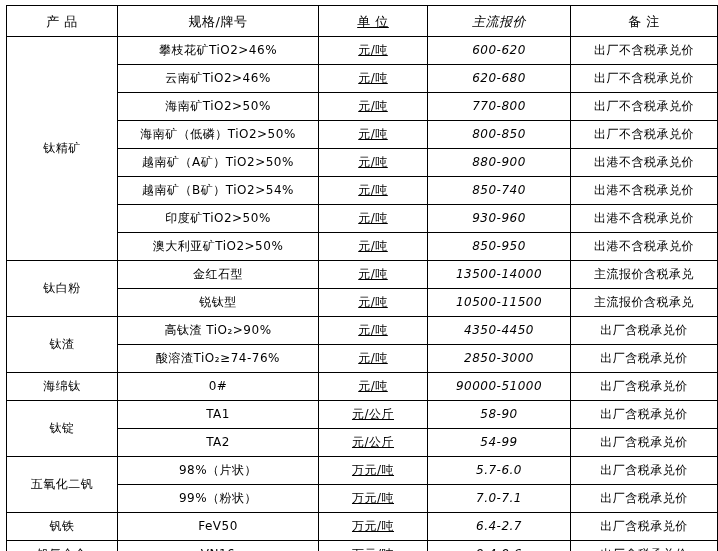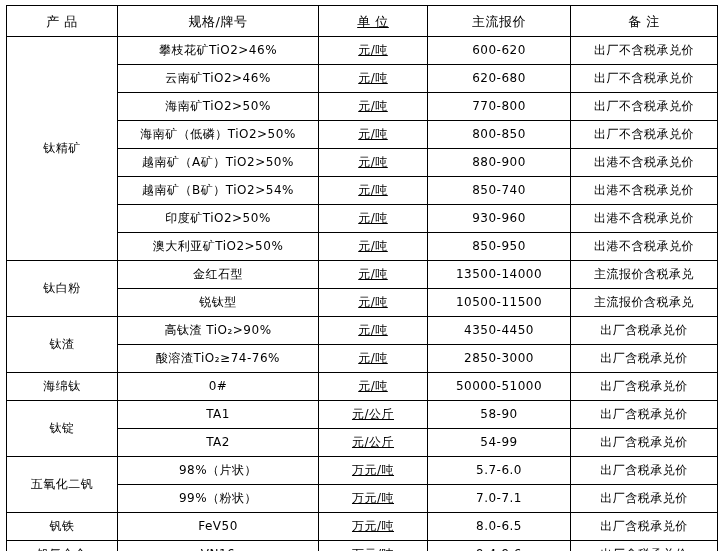--- a/index.html
+++ b/index.html
@@ -47,20 +47,21 @@
   }
   td.col-spec {
     width: 200px;
   }
   td.col-unit {
     width: 108px;
     text-decoration: underline;
   }
   td.col-price {
     width: 142px;
+    font-style: italic;
   }
   td.col-note {
     width: 146px;
   }
   .hdr-sp {
     letter-spacing: 4px;
   }
   .cat-cell {
     letter-spacing: 1px;
     margin-left: 26px;
@@ -153,21 +154,21 @@
         <tr>
           <td class="col-spec">酸溶渣TiO₂≥74-76%</td>
           <td class="col-unit">元/吨</td>
           <td class="col-price">2850-3000</td>
           <td class="col-note">出厂含税承兑价</td>
         </tr>
         <tr>
           <td class="col-cat cat-cell" rowspan="1">海绵钛</td>
           <td class="col-spec">0#</td>
           <td class="col-unit">元/吨</td>
-          <td class="col-price">50000-51000</td>
+          <td class="col-price">90000-51000</td>
           <td class="col-note">出厂含税承兑价</td>
         </tr>
         <tr>
           <td class="col-cat cat-cell" rowspan="2">钛锭</td>
           <td class="col-spec">TA1</td>
           <td class="col-unit">元/公斤</td>
           <td class="col-price">58-90</td>
           <td class="col-note">出厂含税承兑价</td>
         </tr>
         <tr>
@@ -186,21 +187,21 @@
         <tr>
           <td class="col-spec">99%（粉状）</td>
           <td class="col-unit">万元/吨</td>
           <td class="col-price">7.0-7.1</td>
           <td class="col-note">出厂含税承兑价</td>
         </tr>
         <tr>
           <td class="col-cat cat-cell" rowspan="1">钒铁</td>
           <td class="col-spec">FeV50</td>
           <td class="col-unit">万元/吨</td>
-          <td class="col-price">8.0-6.5</td>
+          <td class="col-price">6.4-2.7</td>
           <td class="col-note">出厂含税承兑价</td>
         </tr>
         <tr>
           <td class="col-cat cat-cell" rowspan="1">钒氮合金</td>
           <td class="col-spec">VN16</td>
           <td class="col-unit">万元/吨</td>
           <td class="col-price">9.4-9.6</td>
           <td class="col-note">出厂含税承兑价</td>
         </tr>
       </tbody>

